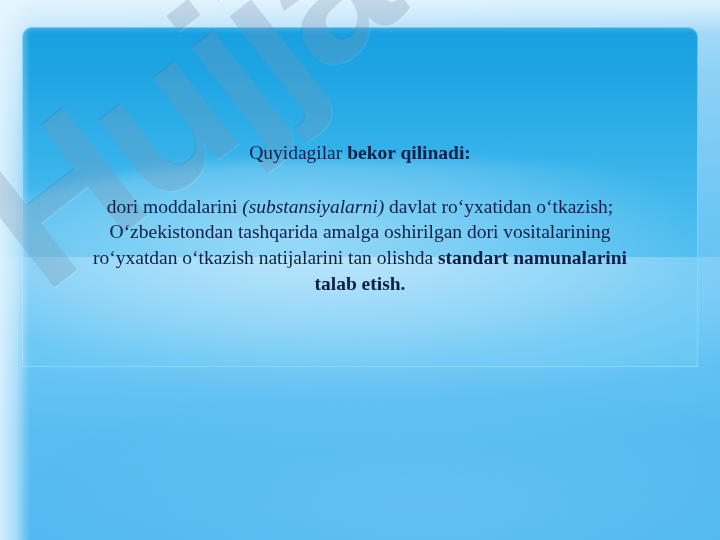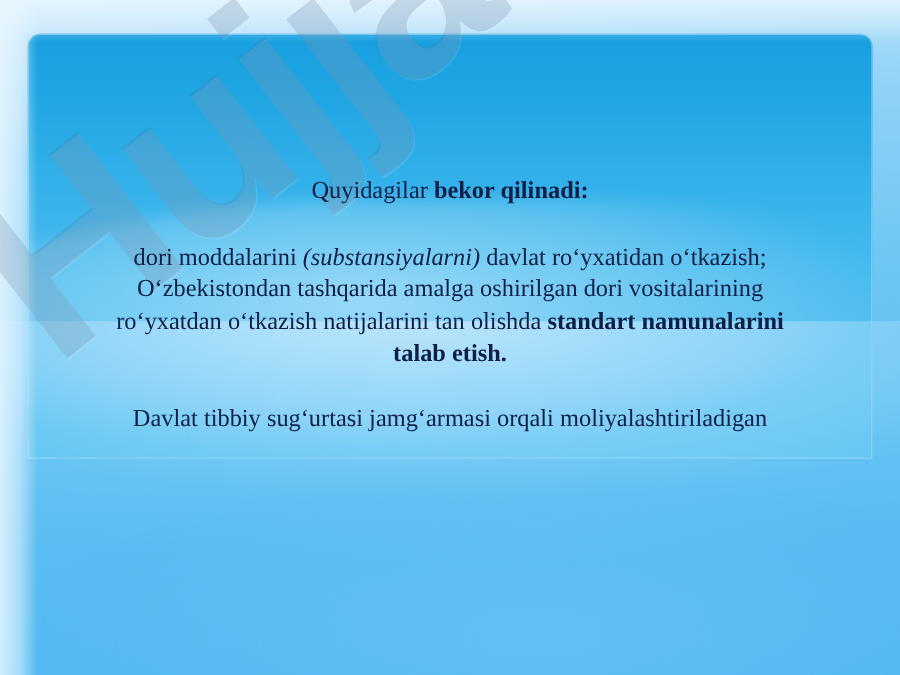--- a/index.html
+++ b/index.html
@@ -169,17 +169,16 @@
     <p>
       <span class="line"><span>dori moddalarini </span><i>(substansiyalarni)</i><span> davlat ro‘yxatidan o‘tkazish;</span></span>
       <span class="line">O‘zbekistondan tashqarida amalga oshirilgan dori vositalarining</span>
       <span class="line"><span>ro‘yxatdan o‘tkazish natijalarini tan olishda </span><b>standart namunalarini</b></span>
       <span class="line"><b>talab etish.</b></span>
     </p>
 
     <div class="para-gap-sm"></div>
 
     <p>
-      <span class="line">Davlat tibbiy sug‘urtasi jamg‘armasi orqali moliyalashtiriladigan</span>
     </p>
 
   </div>
 </div>
 
 </body></html>

